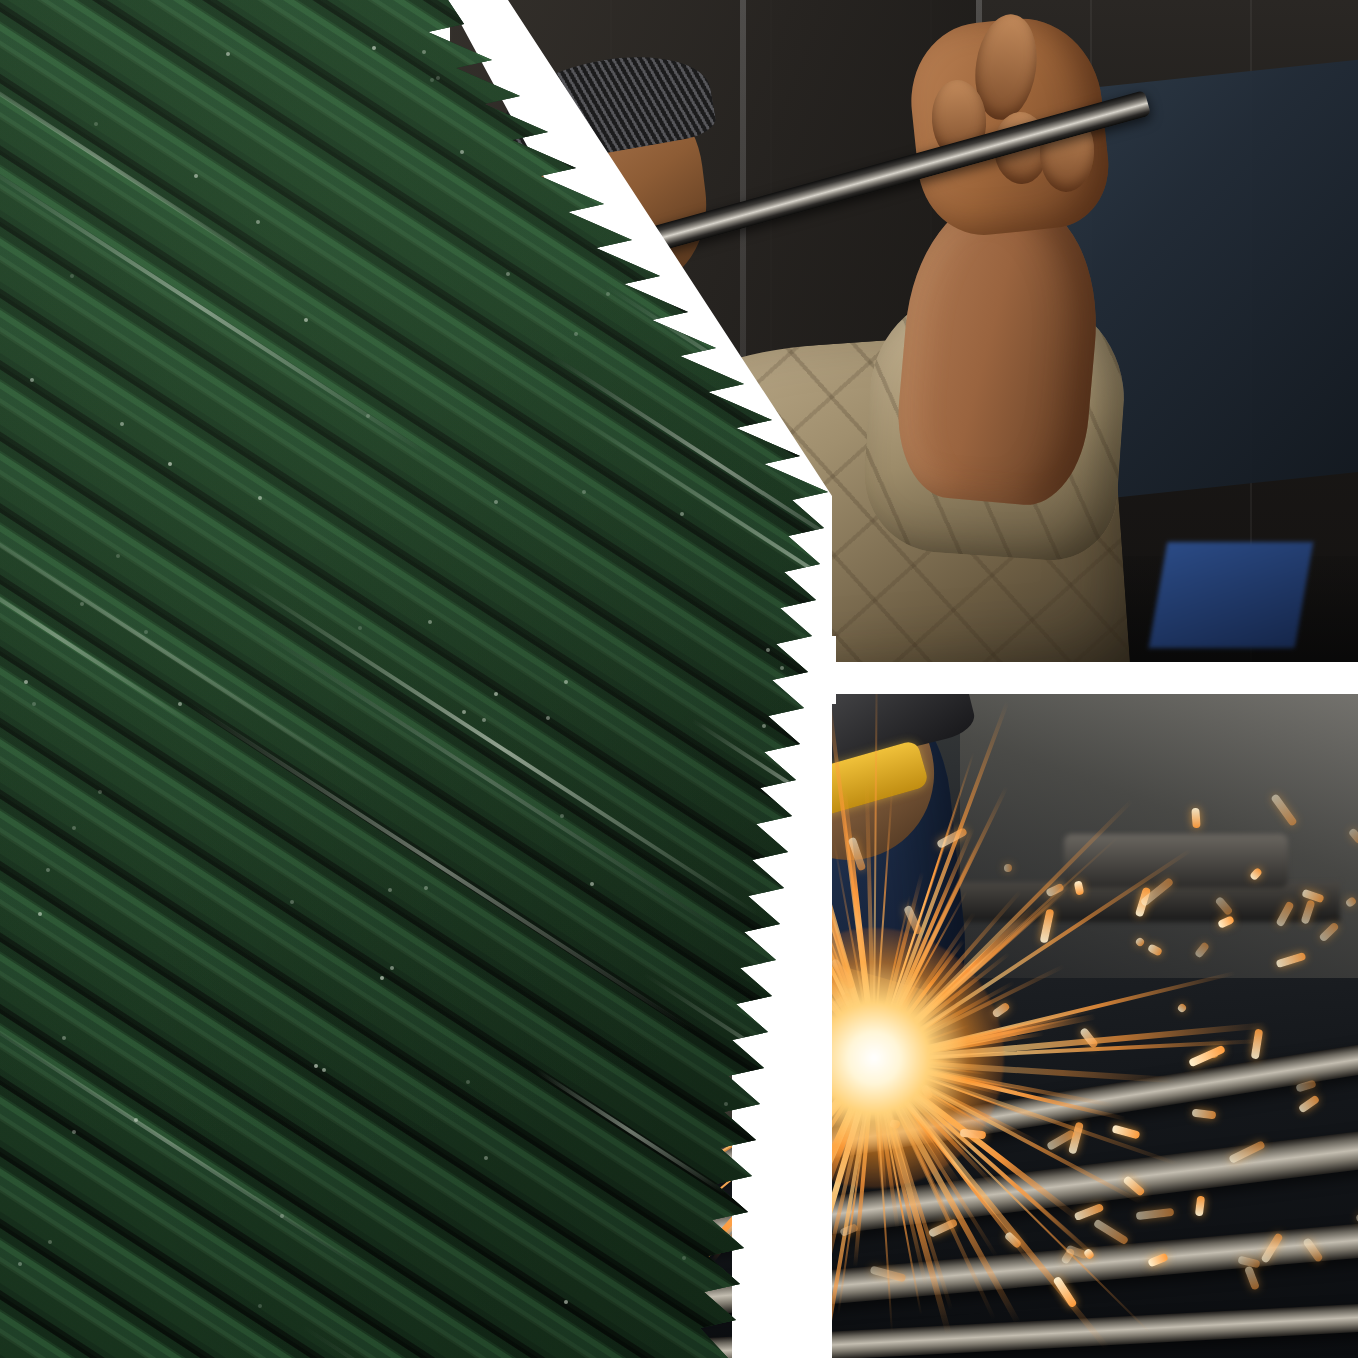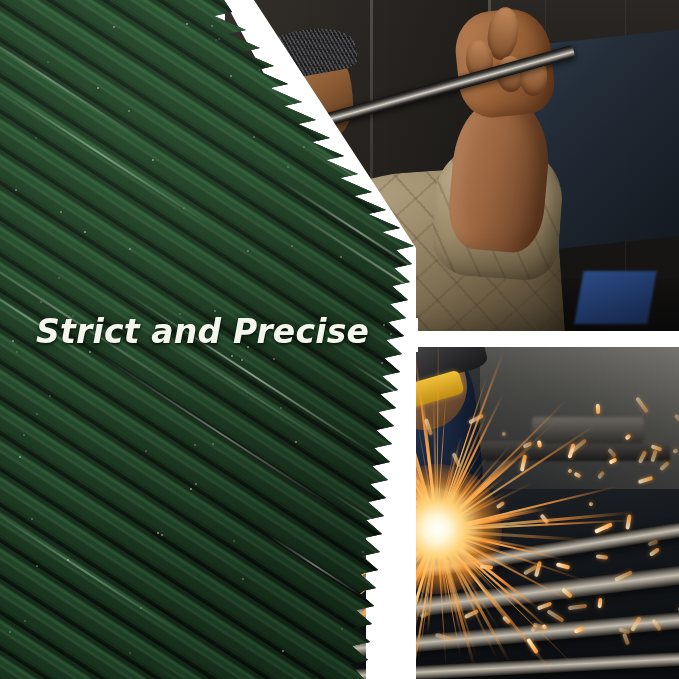--- a/index.html
+++ b/index.html
@@ -767,16 +767,15 @@
         <div class="green-speck" style="left: 231.078px; top: 355.401px; opacity: 0.68;"></div>
         <div class="green-speck" style="left: 140.305px; top: 607.136px; opacity: 0.44;"></div>
         <div class="green-speck" style="left: 211.401px; top: 25.3055px; opacity: 0.5;"></div>
         <div class="green-speck" style="left: 241.718px; top: 578.389px; opacity: 0.49;"></div>
         <div class="green-speck" style="left: 246.898px; top: 346.434px; opacity: 0.75;"></div>
         <div class="green-speck" style="left: 390.113px; top: 333.13px; opacity: 0.53;"></div>
       </div>
   </div>
 
   <div class="headline">
-    <span class="line">Strict and Precise</span>
   </div>
 
 </div>
 
 </body></html>

